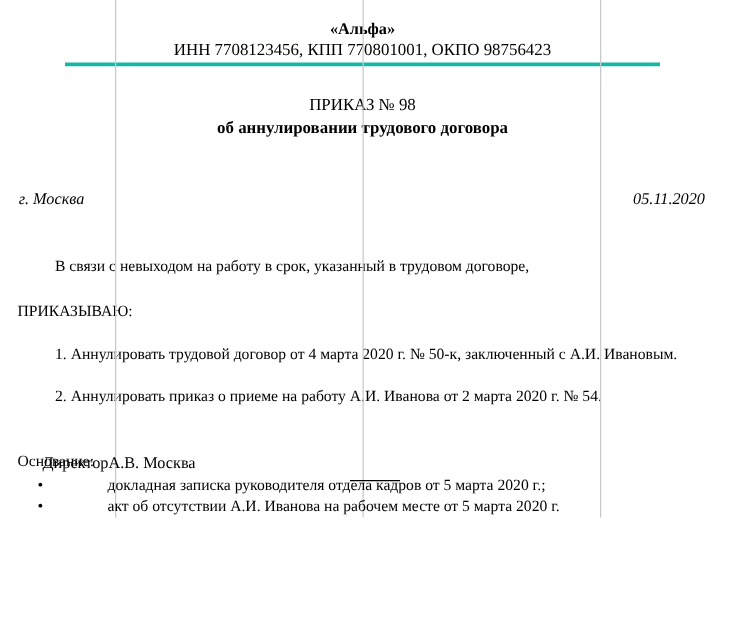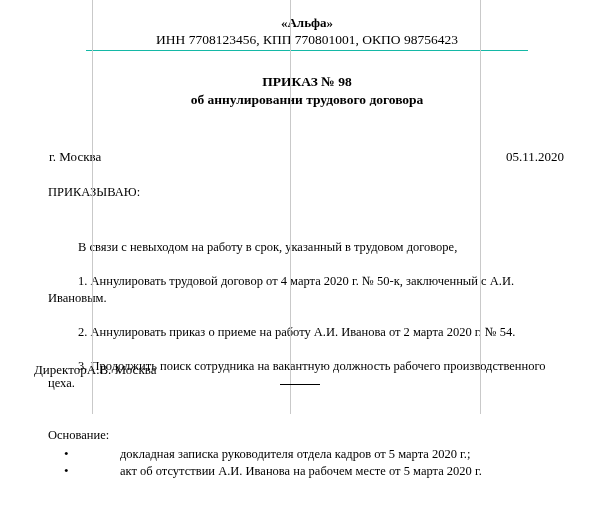--- a/index.html
+++ b/index.html
@@ -12,63 +12,64 @@
     background: #ffffff;
     font-family: "Liberation Serif", serif;
     color: #000000;
     overflow: hidden;
   }
   .page {
     position: relative;
     width: 600px;
     height: 414px;
     box-sizing: border-box;
-    padding: 14px 34px 0 48px;
+    padding: 14px 34px 0 14px;
   }
   .org-name {
     text-align: center;
     font-weight: bold;
     font-size: 13px;
     line-height: 17px;
   }
   .org-codes {
     text-align: center;
     font-size: 13.5px;
     line-height: 18px;
-    border-bottom: 1px solid #14b8a6;
+    border-bottom: 3px solid #14b8a6;
     padding-bottom: 1px;
     margin: 0 38px;
   }
   .org-caption {
     text-align: center;
     font-size: 8.5px;
     font-weight: bold;
     line-height: 12px;
     margin-top: 5px;
     letter-spacing: 0.1px;
   }
   .doc-title {
     text-align: center;
-    font-weight: bold;
+    font-weight: normal;
     font-size: 13.5px;
     line-height: 18px;
     margin-top: 22px;
   }
   .doc-subtitle {
     text-align: center;
     font-weight: bold;
     font-size: 13.5px;
     line-height: 18px;
   }
   .place-date {
     display: flex;
     justify-content: space-between;
     align-items: flex-start;
     font-size: 13px;
     margin-top: 40px;
+    font-style: italic;
   }
   .place-date .city {
     padding-left: 1px;
   }
   .place-date .date {
     padding-right: 2px;
   }
   .para {
     font-size: 12.5px;
     line-height: 17px;
@@ -147,27 +148,26 @@
   <div class="org-codes">ИНН 7708123456, КПП 770801001, ОКПО 98756423</div>
 
   <div class="doc-title">ПРИКАЗ № 98</div>
   <div class="doc-subtitle">об аннулировании трудового договора</div>
 
   <div class="place-date">
     <span class="city">г. Москва</span>
     <span class="date">05.11.2020</span>
   </div>
 
+  <div class="para intro">В связи с невыходом на работу в срок, указанный в трудовом договоре,</div>
+
   <div class="para order-word">ПРИКАЗЫВАЮ:</div>
-
-  <div class="para intro">В связи с невыходом на работу в срок, указанный в трудовом договоре,</div>
 
   <div class="para item">1. Аннулировать трудовой договор от 4 марта 2020 г. № 50-к, заключенный с А.И. Ивановым.</div>
   <div class="para item">2. Аннулировать приказ о приеме на работу А.И. Иванова от 2 марта 2020 г. № 54.</div>
-  <div class="para item">3. Продолжить поиск сотрудника на вакантную должность рабочего производственного цеха.</div>
 
   <div class="para basis">Основание:</div>
   <ul class="basis-list">
     <li>докладная записка руководителя отдела кадров от 5 марта 2020 г.;</li>
     <li>акт об отсутствии А.И. Иванова на рабочем месте от 5 марта 2020 г.</li>
   </ul>
 
   <div class="signature">
     <span>Директор</span>
     <span>А.В. Москва</span>

